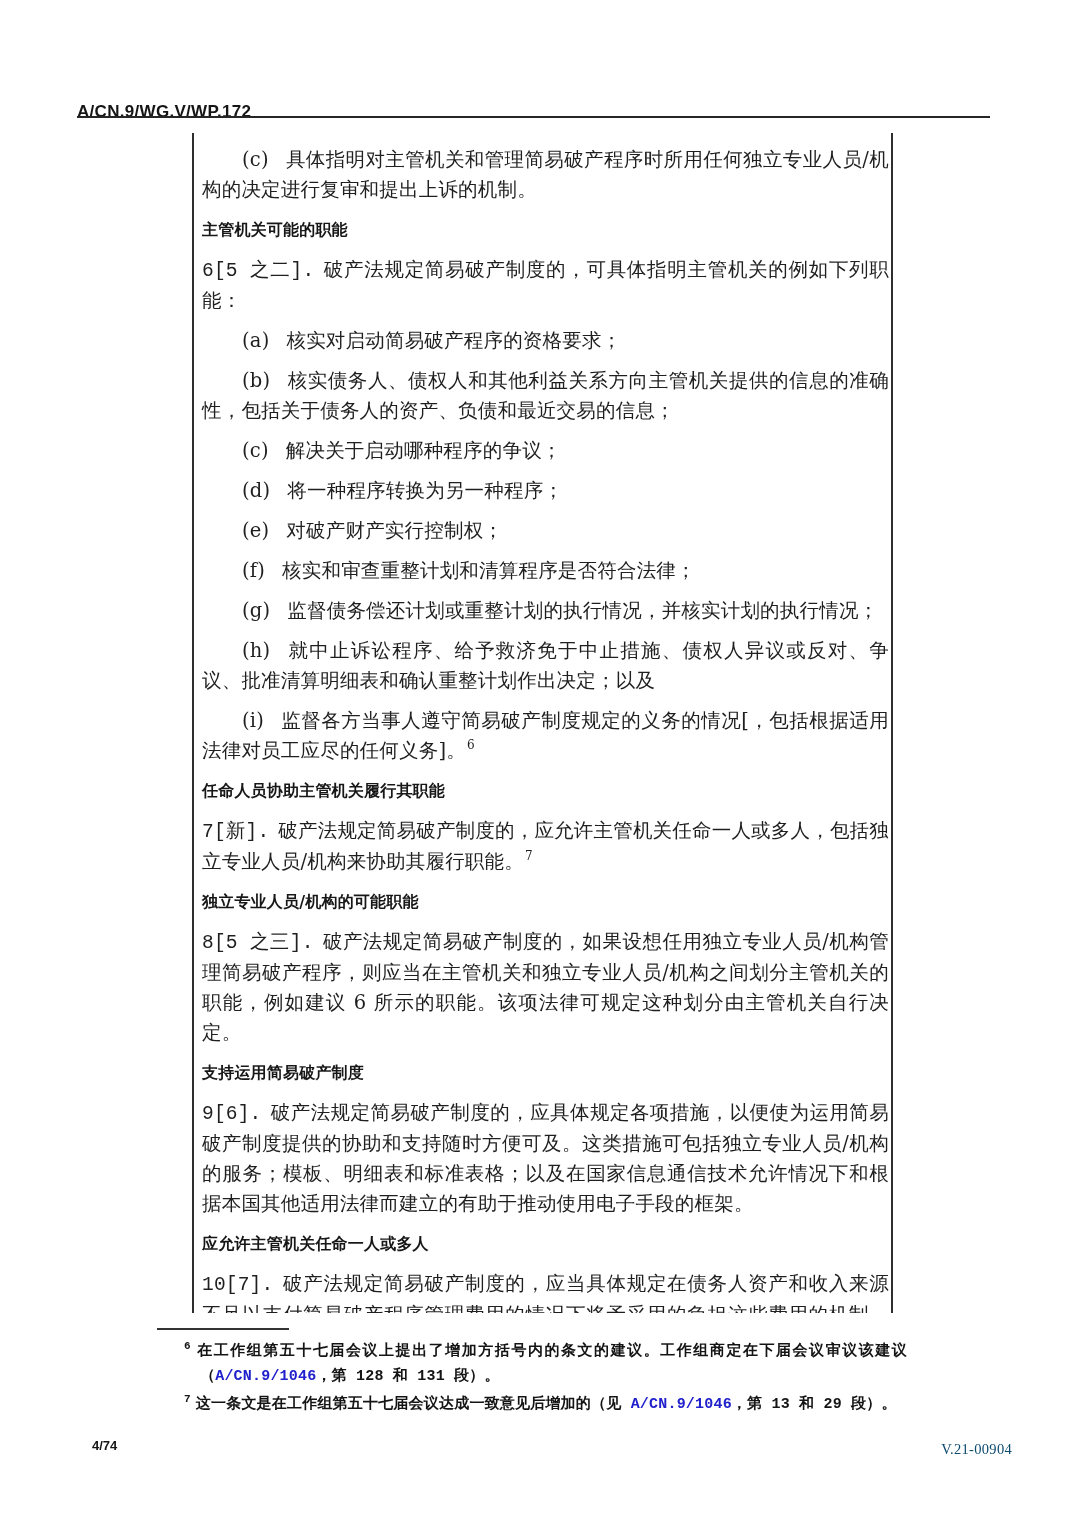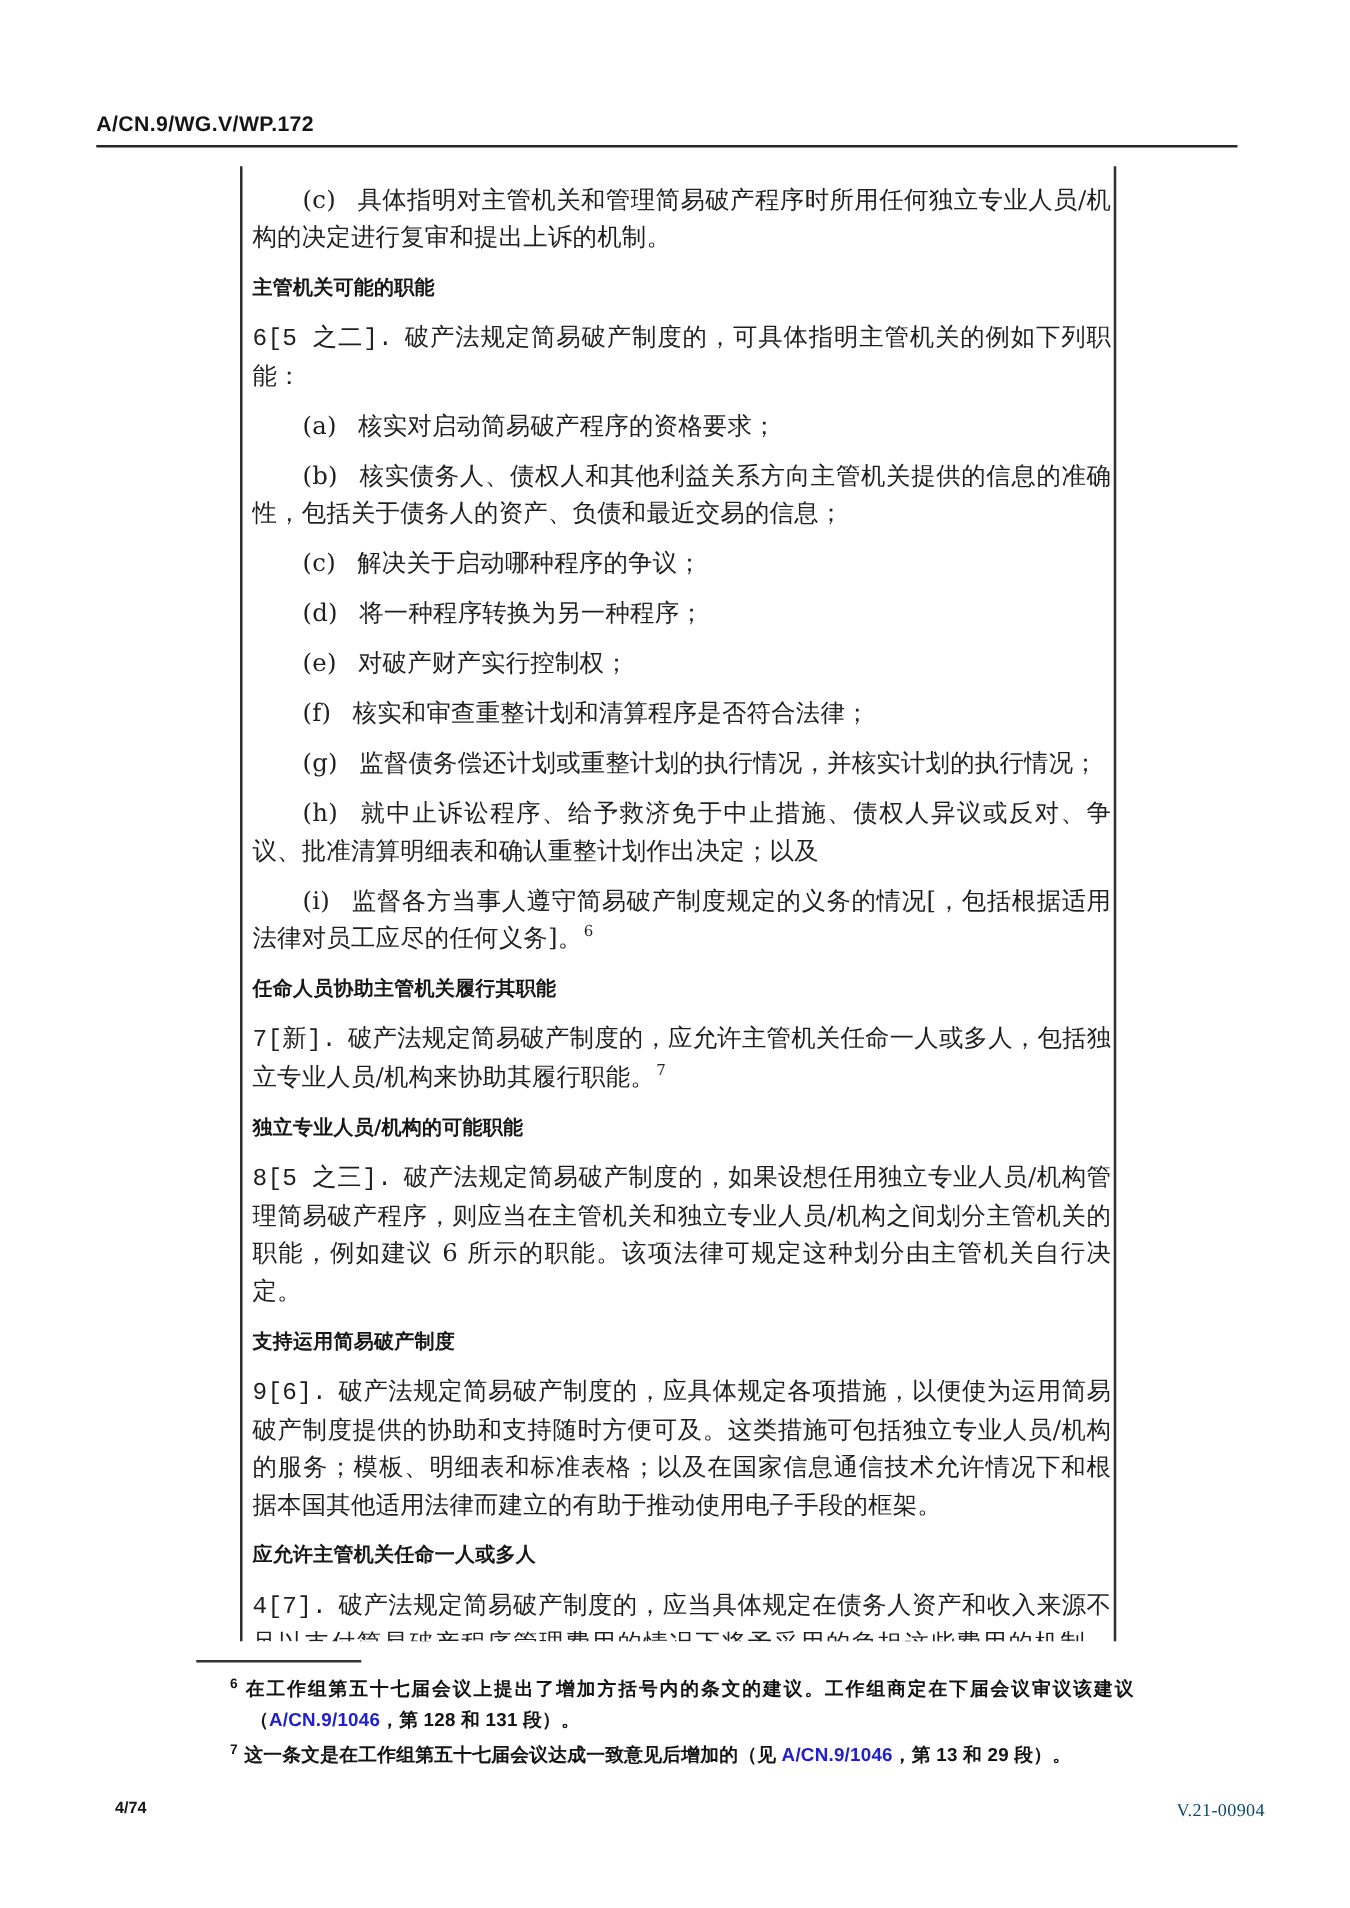--- a/index.html
+++ b/index.html
@@ -8,21 +8,21 @@
     background:#ffffff;
     position:relative;
     font-family:"DejaVu Serif","Liberation Serif",serif;
     color:#1f1f1f;
     overflow:hidden;
   }
   .page { position:absolute; inset:0; background:#ffffff; }
 
   
   .doc-symbol {
-    position:absolute; left:77px; top:90px;
+    position:absolute; left:77px; top:102px;
     font-family:"Liberation Sans","DejaVu Sans",sans-serif;
     font-weight:bold; font-size:17px; letter-spacing:0.3px; color:#151515;
   }
   .header-rule {
     position:absolute; left:77px; top:116px;
     width:913px; height:2px; background:#262626;
   }
 
   
   .doc-body {
@@ -48,21 +48,21 @@
   }
 
   
   .footnotes {
     position:absolute; left:155px; top:1326px; width:752px;
   }
   .fn-separator {
     width:132px; height:2px; background:#333333; margin:2px 0 9px 2px;
   }
   .fn {
-    font-family:Liberation Sans, sans-serif;
+    font-family:Liberation Mono, monospace;
     font-weight:bold;
     font-size:15px; line-height:25px; letter-spacing:0.2px;
     color:#141414;
     margin:0 0 3px 0;
     padding-left:45px; text-indent:-16px;
     text-align:justify;
   }
   sup.fn-num { font-size:11px; line-height:0; margin-right:5px; }
   a.doc-link { text-decoration:none; font-weight:bold; cursor:pointer; }
 
@@ -100,21 +100,21 @@
       <p class="doc-item"><span class="marker">(g)</span>监督债务偿还计划或重整计划的执行情况，并核实计划的执行情况；</p>
       <p class="doc-item"><span class="marker">(h)</span>就中止诉讼程序、给予救济免于中止措施、债权人异议或反对、争议、批准清算明细表和确认重整计划作出决定；以及</p>
       <p class="doc-item"><span class="marker">(i)</span>监督各方当事人遵守简易破产制度规定的义务的情况[，包括根据适用法律对员工应尽的任何义务]。<sup class="ref">6</sup></p>
       <h3 class="doc-heading">任命人员协助主管机关履行其职能</h3>
       <p class="doc-para"><span class="num">7[新].</span>破产法规定简易破产制度的，应允许主管机关任命一人或多人，包括独立专业人员/机构来协助其履行职能。<sup class="ref">7</sup></p>
       <h3 class="doc-heading">独立专业人员/机构的可能职能</h3>
       <p class="doc-para"><span class="num">8[5 之三].</span>破产法规定简易破产制度的，如果设想任用独立专业人员/机构管理简易破产程序，则应当在主管机关和独立专业人员/机构之间划分主管机关的职能，例如建议 6 所示的职能。该项法律可规定这种划分由主管机关自行决定。</p>
       <h3 class="doc-heading">支持运用简易破产制度</h3>
       <p class="doc-para"><span class="num">9[6].</span>破产法规定简易破产制度的，应具体规定各项措施，以便使为运用简易破产制度提供的协助和支持随时方便可及。这类措施可包括独立专业人员/机构的服务；模板、明细表和标准表格；以及在国家信息通信技术允许情况下和根据本国其他适用法律而建立的有助于推动使用电子手段的框架。</p>
       <h3 class="doc-heading">应允许主管机关任命一人或多人</h3>
-      <p class="doc-para"><span class="num">4[7].</span>破产法规定简易破产制度的，应当具体规定在债务人资产和收入来源不足以支付简易破产程序管理费用的情况下将予采用的负担这些费用的机制。（见《指南》建议 26。）</p>
+      <p class="doc-para"><span class="num">10[7].</span>破产法规定简易破产制度的，应当具体规定在债务人资产和收入来源不足以支付简易破产程序管理费用的情况下将予采用的负担这些费用的机制。（见《指南》建议 26。）</p>
     </div>
 
   <div class="footnotes">
     <div class="fn-separator"></div>
     <div id="footnotes-list">
         <p class="fn"><sup class="fn-num">6</sup>在工作组第五十七届会议上提出了增加方括号内的条文的建议。工作组商定在下届会议审议该建议（<a class="doc-link" href="#" style="color: rgb(32, 32, 204);">A/CN.9/1046</a>，第 128 和 131 段）。</p>
         <p class="fn"><sup class="fn-num">7</sup>这一条文是在工作组第五十七届会议达成一致意见后增加的（见 <a class="doc-link" href="#" style="color: rgb(32, 32, 204);">A/CN.9/1046</a>，第 13 和 29 段）。</p>
       </div>
   </div>
 

